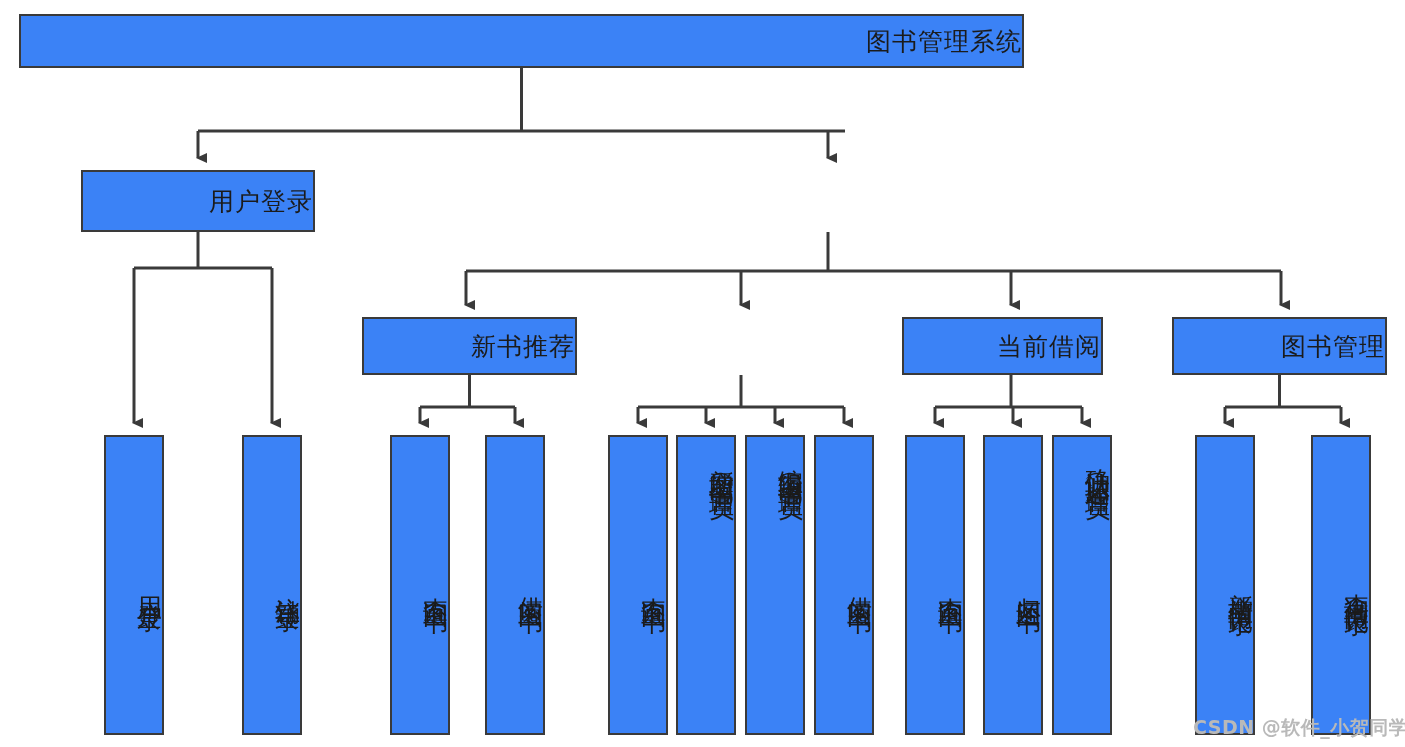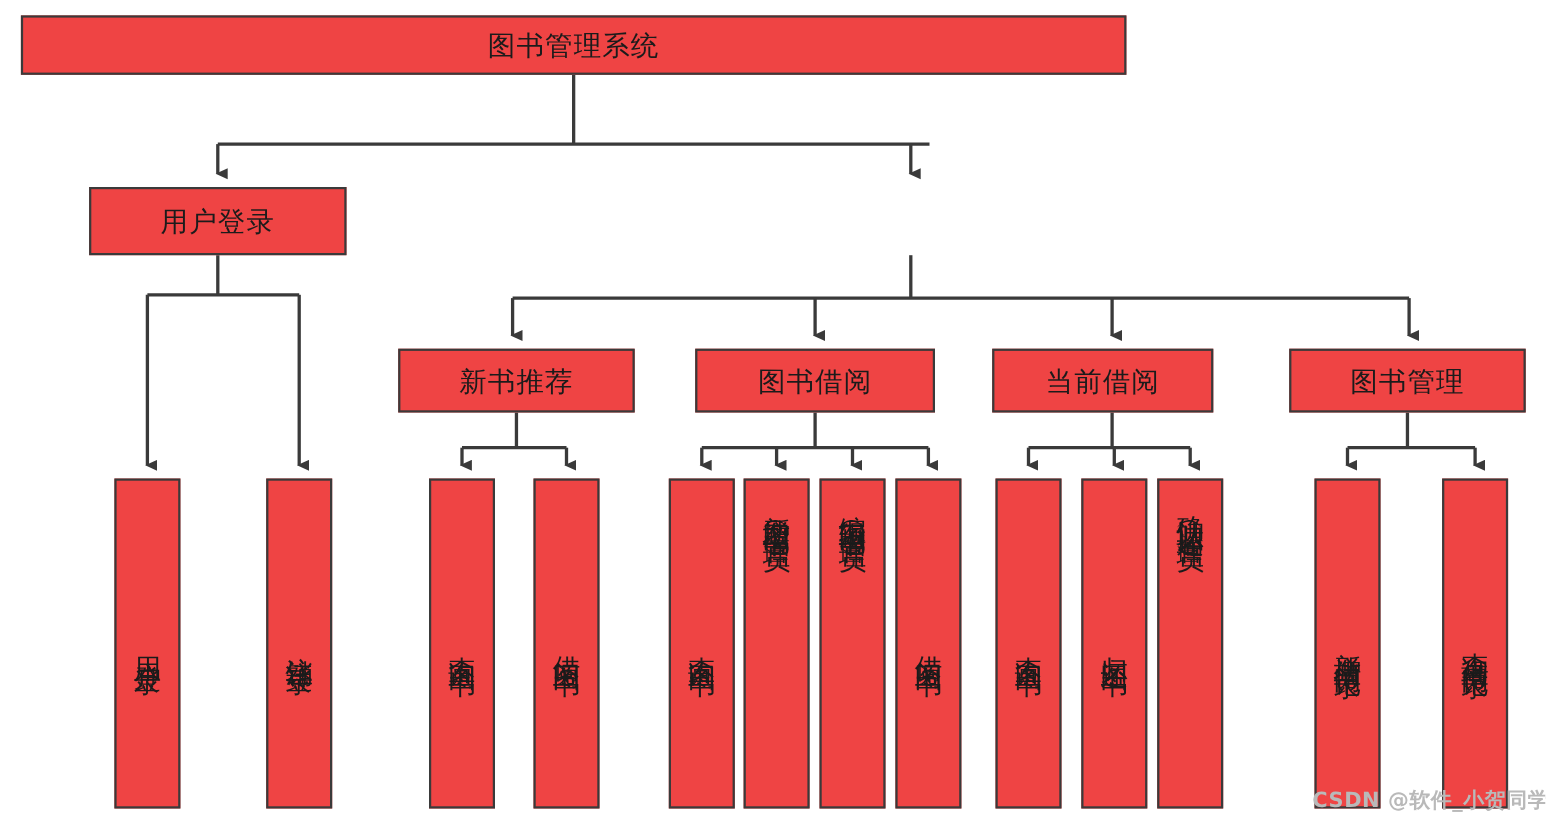--- a/index.html
+++ b/index.html
@@ -22,25 +22,26 @@
     left: 0;
     top: 0;
     width: 1405px;
     height: 747px;
     pointer-events: none;
   }
   .node {
     position: absolute;
     box-sizing: border-box;
     border: 2.5px solid #3a3a3a;
-    background: #ef4444;
+    background: #3b82f6;
     display: flex;
     align-items: center;
-    justify-content: center;
+    justify-content: flex-end;
     color: #1b1b1b;
+    font-family: Liberation Serif, serif;
   }
   .node.horiz {
     font-size: 25px;
     letter-spacing: 1px;
   }
   .node.vert {
     font-size: 25px;
     align-items: flex-start;
     padding-top: 12px;
   }
@@ -123,23 +124,20 @@
     <span>图书管理系统</span>
   </div>
 
   <div class="node horiz" style="left:81px; top:170px; width:234px; height:62px;">
     <span>用户登录</span>
   </div>
 
   <div class="node horiz" style="left:362px; top:317px; width:215px; height:58px;">
     <span>新书推荐</span>
   </div>
-  <div class="node horiz" style="left:632px; top:317px; width:218px; height:58px;">
-    <span>图书借阅</span>
-  </div>
   <div class="node horiz" style="left:902px; top:317px; width:201px; height:58px;">
     <span>当前借阅</span>
   </div>
   <div class="node horiz" style="left:1172px; top:317px; width:215px; height:58px;">
     <span>图书管理</span>
   </div>
 
   <div class="node vert mid" style="left:104px; top:435px; width:60px; height:300px;">
     <span class="vtext">用户登录</span>
   </div>

